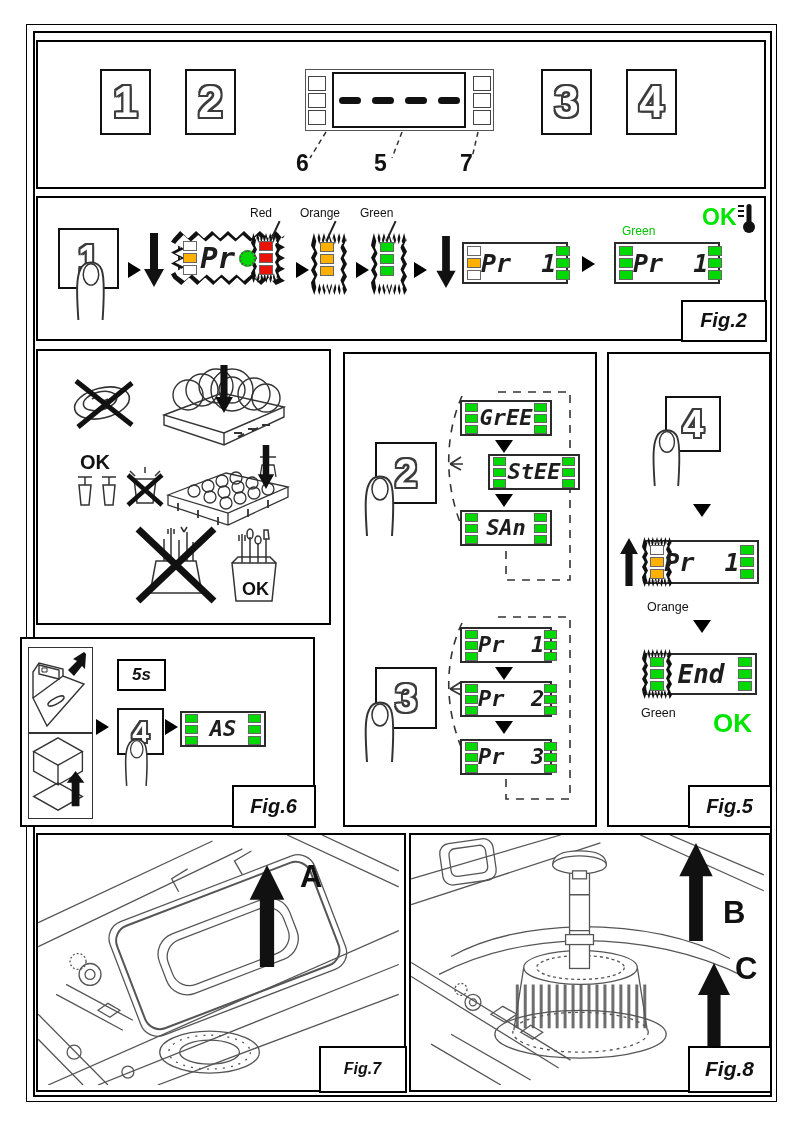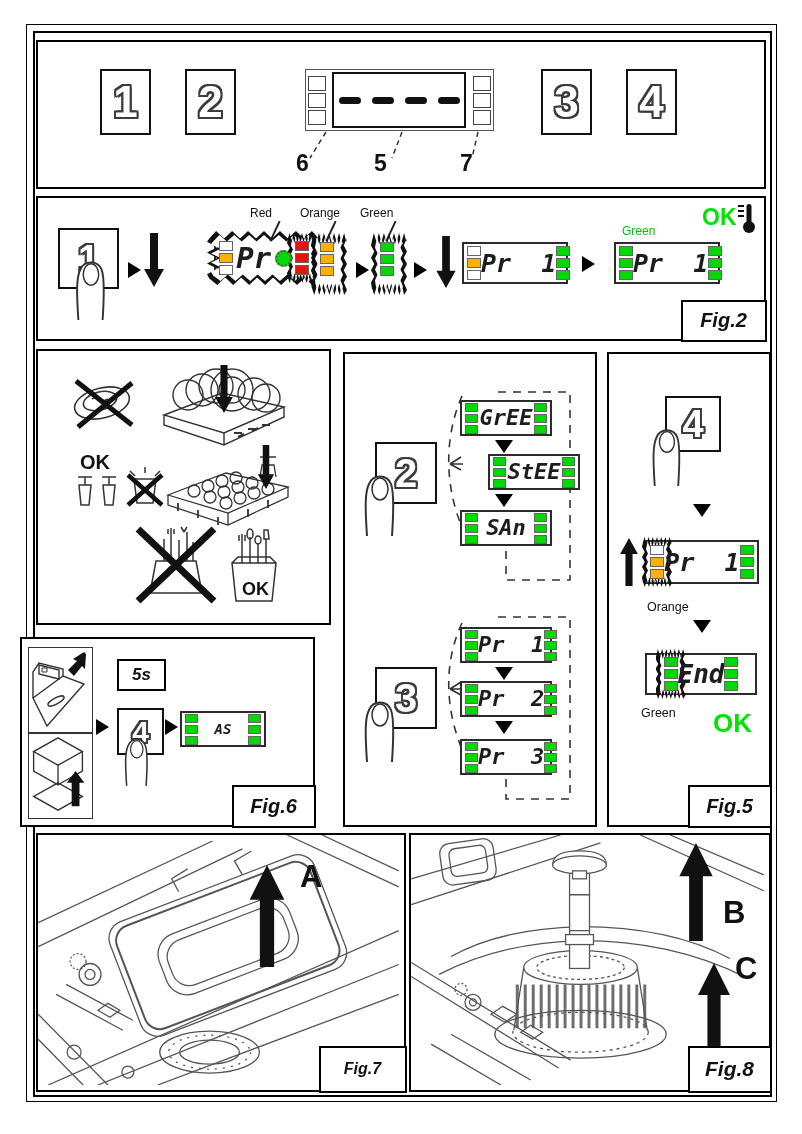--- a/index.html
+++ b/index.html
@@ -103,21 +103,21 @@
       </div>
     <svg class="art" style="left:34px;top:60px;z-index:3;" width="36" height="62" viewBox="0 0 36 64">
       <path d="M6 64 C4 34 4 20 8 12 C12 2 26 2 30 12 C33 20 33 34 31 64" fill="#fff" stroke="#333" stroke-width="2"></path>
       <ellipse cx="19" cy="17" rx="8" ry="11" fill="none" stroke="#333" stroke-width="1.5"></ellipse>
     </svg>
     <span class="tri-r" style="left:90px;top:64px;"></span>
     <svg class="art" style="left:106px;top:34px;" width="20" height="56" viewBox="0 0 20 54">
       <path d="M6 0 H14 V36 H20 L10 54 L0 36 H6 Z" fill="#111"></path>
       </svg>
 
-    <div class="disp flash" style="left:140px;top:40px;width:100px;height:40px;margin-left:36px;">
+    <div class="disp flash" style="left:140px;top:40px;width:100px;height:40px;">
       <div class="ledcol">
           <span class="led" style="background: rgb(255, 255, 255);"></span>
           <span class="led" style="background: rgb(255, 176, 0);"></span>
           <span class="led" style="background: rgb(255, 255, 255);"></span>
         </div>
       <span class="seg" style="font-size:29px;">Pr</span>
       <span class="dot" style="background:#00d900;"></span>
       <span class="flashin">
         <span class="ledcol">
             <span class="led" style="background: rgb(232, 19, 9);"></span>
@@ -424,21 +424,21 @@
       <div class="ledcol">
           <span class="led" style="background: rgb(0, 217, 0);"></span>
           <span class="led" style="background: rgb(0, 217, 0);"></span>
           <span class="led" style="background: rgb(0, 217, 0);"></span>
         </div>
     </div>
     <span class="lab" style="left:38px;top:246px;font-size:12.5px;">Orange</span>
 
     <span class="tri-d" style="left:84px;top:266px;"></span>
 
-    <div class="disp" style="left:36px;top:299px;width:112px;height:42px;justify-content:center;">
+    <div class="disp" style="left:36px;top:299px;width:112px;height:42px;">
       <span class="flashin">
         <span class="ledcol">
             <span class="led" style="background: rgb(0, 217, 0);"></span>
             <span class="led" style="background: rgb(0, 217, 0);"></span>
             <span class="led" style="background: rgb(0, 217, 0);"></span>
           </span>
       </span>
       <span class="seg" style="font-size:26px;">End</span>
       <div class="ledcol">
           <span class="led" style="background: rgb(0, 217, 0);"></span>
@@ -488,21 +488,21 @@
       <ellipse cx="19" cy="17" rx="8" ry="11" fill="none" stroke="#333" stroke-width="1.5"></ellipse>
     </svg>
     <span class="tri-r" style="left:143px;top:80px;"></span>
 
     <div class="disp led-s" style="left:158px;top:72px;width:86px;height:36px;">
       <div class="ledcol">
           <span class="led" style="background: rgb(0, 217, 0);"></span>
           <span class="led" style="background: rgb(0, 217, 0);"></span>
           <span class="led" style="background: rgb(0, 217, 0);"></span>
         </div>
-      <span class="seg" style="font-size:14px;text-align:center;">AS</span>
+      <span class="seg" style="font-size:22px;text-align:center;">AS</span>
       <div class="ledcol">
           <span class="led" style="background: rgb(0, 217, 0);"></span>
           <span class="led" style="background: rgb(0, 217, 0);"></span>
           <span class="led" style="background: rgb(0, 217, 0);"></span>
         </div>
     </div>
 
     <div class="figlabel" style="right:-2.5px;bottom:-2.5px;width:80px;height:39px;">Fig.6</div>
   </div>
 

